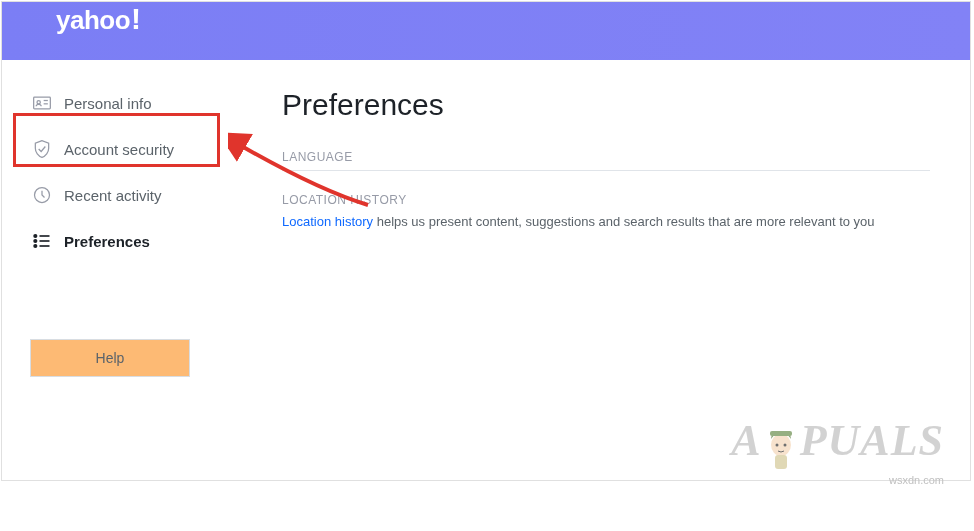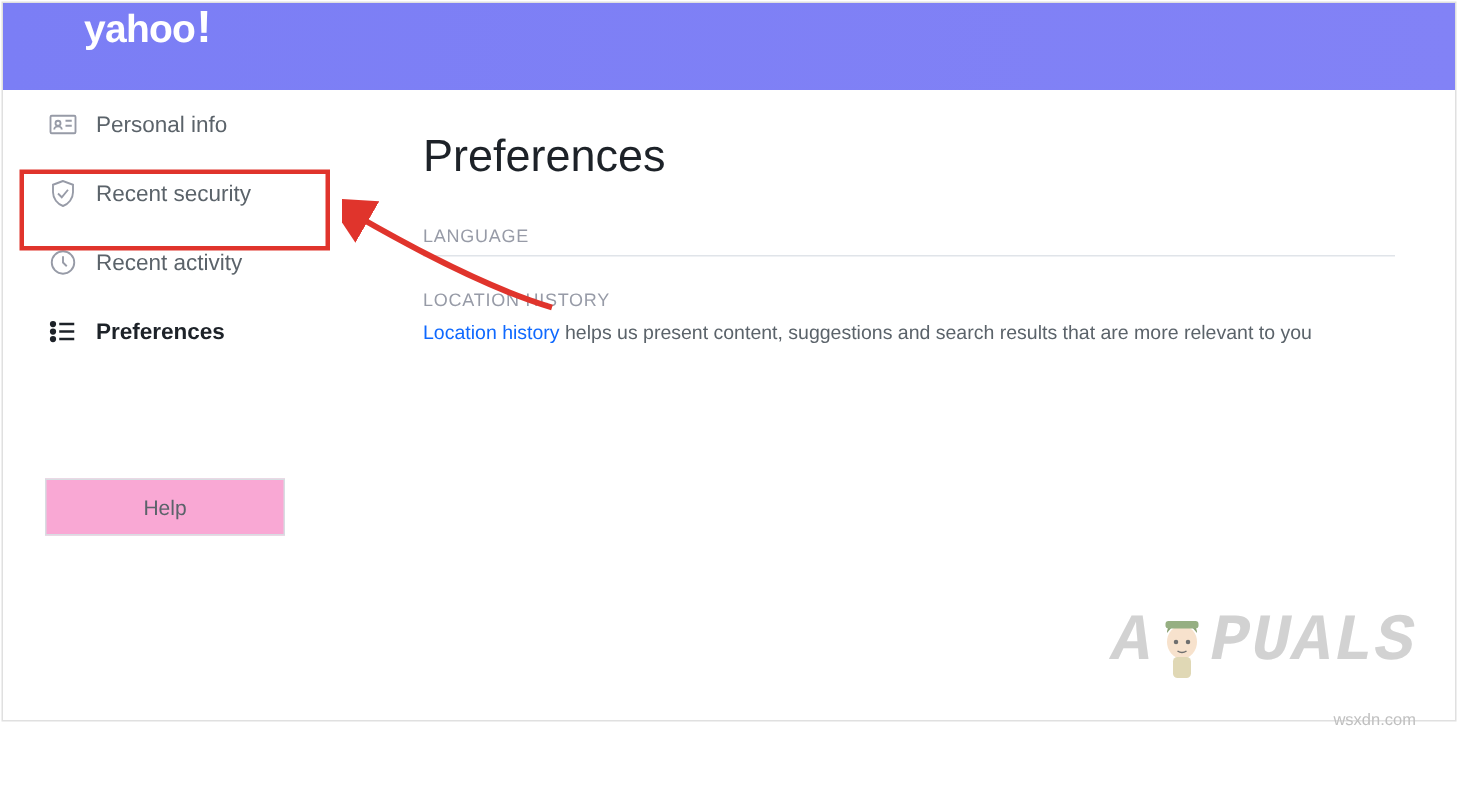--- a/index.html
+++ b/index.html
@@ -7,40 +7,40 @@
     
     .outer { border: 1px solid #e0e0e0; width: 970px; margin: 1px; }
     
     .header { background: linear-gradient(to right, #7b7ef5, #8282f6); height: 58px; display: flex; align-items: flex-start; padding-left: 54px; }
     .logo { display: flex; align-items: baseline; }
     .logo-text { color: #fff; font-size: 26px; font-weight: 700; letter-spacing: -0.5px; font-family: "Helvetica Neue", Arial, sans-serif; }
     .logo-bang { color: #fff; font-size: 30px; font-weight: 700; margin-left: 1px; }
     
     .content { display: flex; min-height: 420px; }
     
-    .sidebar { width: 252px; padding-left: 20px; padding-right: 20px; }
+    .sidebar { width: 252px; padding-top: 20px; padding-left: 20px; padding-right: 20px; }
     .nav-item { display: flex; align-items: center; height: 46px; padding-left: 10px; cursor: pointer; color: #5b636a; font-size: 15px; }
     .nav-item .icon { width: 32px; display: flex; align-items: center; }
     .nav-item.active { color: #1d2228; font-weight: 600; }
     .nav-item svg { width: 20px; height: 20px; }
     
     .highlight-box { border: 3px solid #e0342c; position: absolute; top: 113px; left: 13px; width: 207px; height: 54px; pointer-events: none; z-index: 5; }
     
     .arrow { position: absolute; top: 130px; left: 228px; width: 155px; height: 80px; z-index: 4; }
     
-    .help-btn { width: 160px; height: 38px; border: 1px solid #d8dde2; background: #f9a8d4; color: #5b636a; font-size: 14px; display: flex; align-items: center; justify-content: center; margin-top: 75px; margin-left: 8px; cursor: pointer; }
+    .help-btn { width: 160px; height: 38px; border: 1px solid #d8dde2; background: #fdba74; color: #5b636a; font-size: 14px; display: flex; align-items: center; justify-content: center; margin-top: 75px; margin-left: 8px; cursor: pointer; }
     
     .main { flex: 1; padding: 28px 40px 0 28px; }
     .page-title { font-size: 30px; font-weight: 400; color: #1d2228; margin-bottom: 28px; }
     .section-label { font-size: 12px; color: #979ba7; letter-spacing: 0.5px; margin-bottom: 6px; margin-top: 20px; }
     .divider { height: 1px; background: #e0e4e9; margin-bottom: 22px; }
     .section-text { font-size: 13px; color: #5b636a; margin-bottom: 24px; line-height: 1.4; }
     .link { color: #0f69ff; text-decoration: none; cursor: pointer; }
     
-    .watermark { position: absolute; bottom: 72px; right: 30px; opacity: 0.7; font-family: Liberation Mono, monospace; }
+    .watermark { position: absolute; bottom: 56px; right: 30px; opacity: 0.7; font-family: Liberation Serif, serif; }
     .watermark-text { font-size: 44px; color: #c0c0c0; font-weight: bold; letter-spacing: 1px; font-style: italic; }
     .watermark-dude { display: inline-block; vertical-align: middle; }
     .wsx { position: absolute; bottom: 45px; right: 30px; font-size: 11px; color: #c0c0c0; }
   </style>
 </head>
 <body>
 
 <div class="outer">
   <div class="header">
     <div class="logo">
@@ -65,21 +65,21 @@
         <span>Personal info</span>
       </div>
 
       <div class="nav-item">
         <span class="icon">
           <svg viewBox="0 0 24 24" fill="none" stroke="#979ba7" stroke-width="1.5">
               <path d="M12 2 L4 5 V11 C4 16 7.5 20.5 12 22 C16.5 20.5 20 16 20 11 V5 Z"></path>
               <polyline points="8,12 11,15 16,9"></polyline>
             </svg>
         </span>
-        <span>Recent security</span>
+        <span>Account security</span>
       </div>
 
       <div class="nav-item">
         <span class="icon">
           <svg viewBox="0 0 24 24" fill="none" stroke="#979ba7" stroke-width="1.5">
               <circle cx="12" cy="12" r="9"></circle>
               <polyline points="12,7 12,12 15,15"></polyline>
             </svg>
         </span>
         <span>Recent activity</span>

